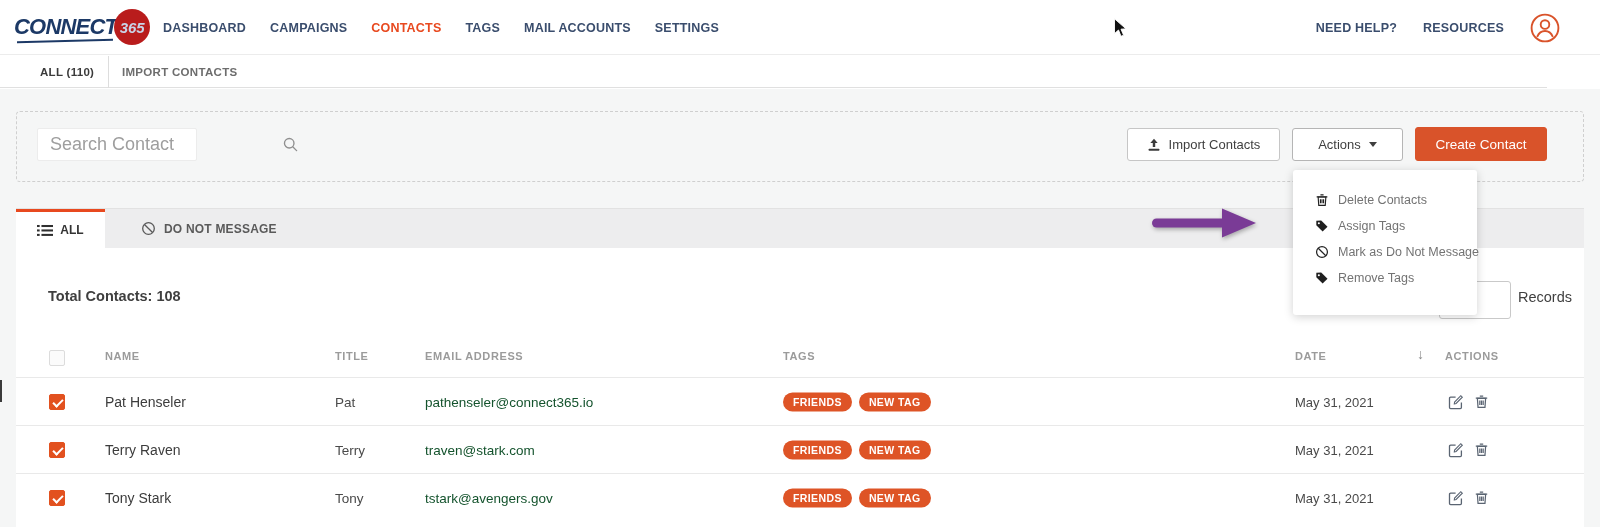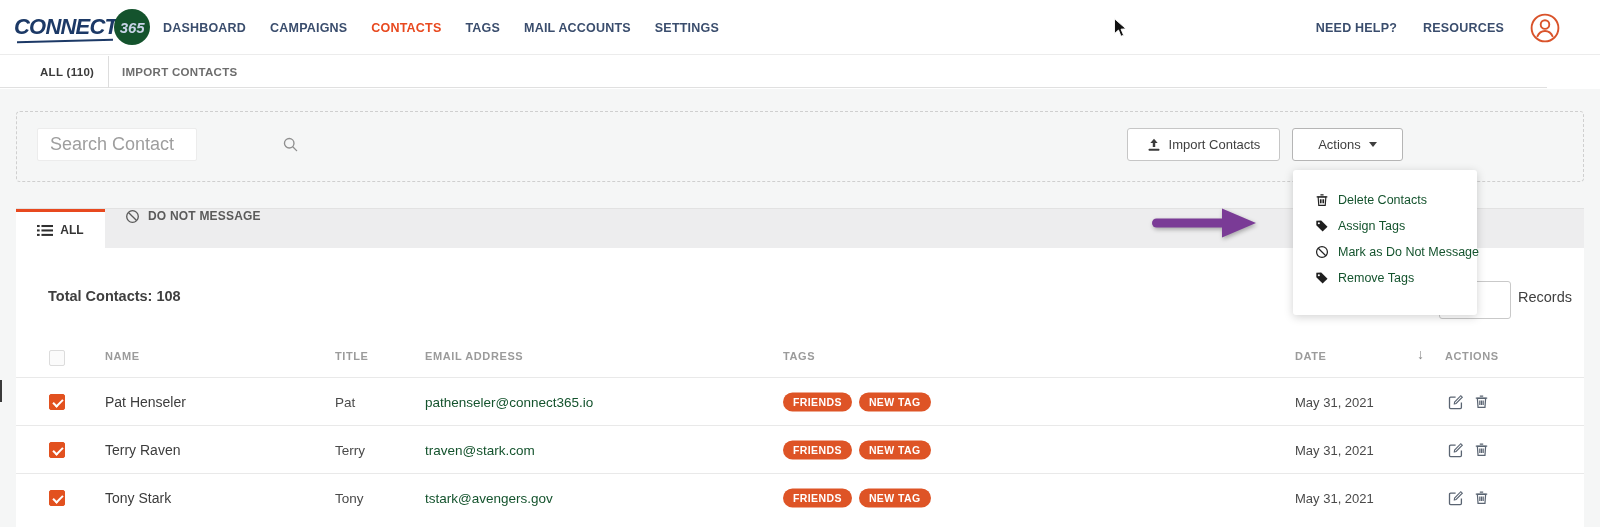--- a/index.html
+++ b/index.html
@@ -8,21 +8,21 @@
   #page { position:relative; width:1600px; height:527px; background:#fff; }
 
   
   .topnav { position:absolute; left:0; top:0; width:1600px; height:55px; background:#fff;
             border-bottom:1px solid #ececec; }
   .logo { position:absolute; left:14px; top:9px; display:flex; align-items:center; }
   .logo-word { font-size:22px; font-weight:bold; font-style:italic; color:#1c3966;
                letter-spacing:-0.8px; line-height:36px; }
   .logo-underline { position:absolute; left:3px; bottom:3px; width:96px; height:2px;
                     background:#1c3966; transform:rotate(-1.5deg); }
-  .logo-circle { width:36px; height:36px; border-radius:50%; background:#14532d; color:#c9d4e8;
+  .logo-circle { width:36px; height:36px; border-radius:50%; background:#b91c1c; color:#c9d4e8;
                  font-size:15px; font-weight:bold; font-style:italic; display:flex;
                  align-items:center; justify-content:center; margin-left:-3px; }
   .navlinks { position:absolute; left:163px; top:0; height:55px; display:flex; gap:24px;
               align-items:center; }
   .navlink { font-size:12.5px; font-weight:bold; color:#3a4d6d; letter-spacing:0.2px;
              cursor:pointer; white-space:nowrap; }
   .navlink.active { color:#e8491f; }
   .navright { position:absolute; right:40px; top:0; height:55px; display:flex; gap:26px;
               align-items:center; }
 
@@ -55,29 +55,29 @@
   .caret-down { width:0; height:0; border-left:4.5px solid transparent;
                 border-right:4.5px solid transparent; border-top:5px solid #3f3f3f; }
   .btn-create { left:1415px; top:38px; width:132px; height:34px; background:#d9532a;
                 border:1px solid #d9532a; color:#fff; font-size:13.5px; }
 
   
   .dropdown { position:absolute; left:1293px; top:81px; width:184px; height:145px; background:#fff;
               border-radius:3px; box-shadow:0 2px 10px rgba(0,0,0,0.18); z-index:20;
               padding-top:17px; }
   .dropdown-item { display:flex; align-items:center; gap:9px; padding:0 0 0 22px; height:26px;
-                   font-size:12.5px; color:#14532d; cursor:pointer; white-space:nowrap; }
+                   font-size:12.5px; color:#737373; cursor:pointer; white-space:nowrap; }
 
   
   .tabstrip { position:absolute; left:16px; top:119px; width:1568px; height:40px; background:#ededee;
               border-top:1px solid #e2e2e2; display:flex; }
   .tab-all { width:89px; height:100%; background:#fff; border-top:3px solid #e8491f;
              display:flex; align-items:center; justify-content:center; gap:7px;
              font-size:12px; font-weight:bold; color:#333; cursor:pointer; }
-  .tab-dnm { height:100%; display:flex; gap:8px; padding-left:20px;
+  .tab-dnm { height:100%; display:flex; align-items:center; gap:8px; padding-left:36px;
              font-size:12px; font-weight:bold; color:#5a5a5a; cursor:pointer; letter-spacing:0.2px; }
 
   .annotation-arrow { position:absolute; left:1150px; top:116px; z-index:30;
                       filter:drop-shadow(1px 2px 2px rgba(0,0,0,0.3)); }
 
   
   .card { position:absolute; left:16px; top:159px; width:1568px; height:279px; background:#fff; }
   .total { position:absolute; left:32px; top:40px; font-size:14.5px; font-weight:bold; color:#3f3f3f; }
   .records-select { position:absolute; left:1423px; top:33px; width:72px; height:38px;
                     border:1px solid #c9c9c9; border-radius:3px; background:#fff; z-index:1;
@@ -169,20 +169,23 @@
           <path d="M8 0.8 L12.2 5.6 H9.4 V10.2 H6.6 V5.6 H3.8 Z" fill="#3b3b3b"></path>
           <rect x="2" y="12.4" width="12" height="2.2" rx="0.4" fill="#3b3b3b"></rect>
         </svg>
       </span>
       <span>Import Contacts</span>
     </div>
     <div class="btn btn-actions">
       <span>Actions</span>
       <span class="caret-down"></span>
     </div>
+    <div class="btn btn-create">
+      <span>Create Contact</span>
+    </div>
 
     <div class="dropdown">
       <div class="dropdown-item">
         <span style="display:flex;">
           <svg width="14" height="14" viewBox="0 0 16 16">
             <path d="M3.6 4.6h8.8l-.7 9.6H4.3z" fill="none" stroke="#222" stroke-width="1.3"></path>
             <path d="M1.9 4.4h12.2M6.2 2.2h3.6M6.2 7v4.8M8 7v4.8M9.8 7v4.8" stroke="#222" stroke-width="1.3" fill="none"></path>
           </svg>
         </span>
         <span>Delete Contacts</span>

